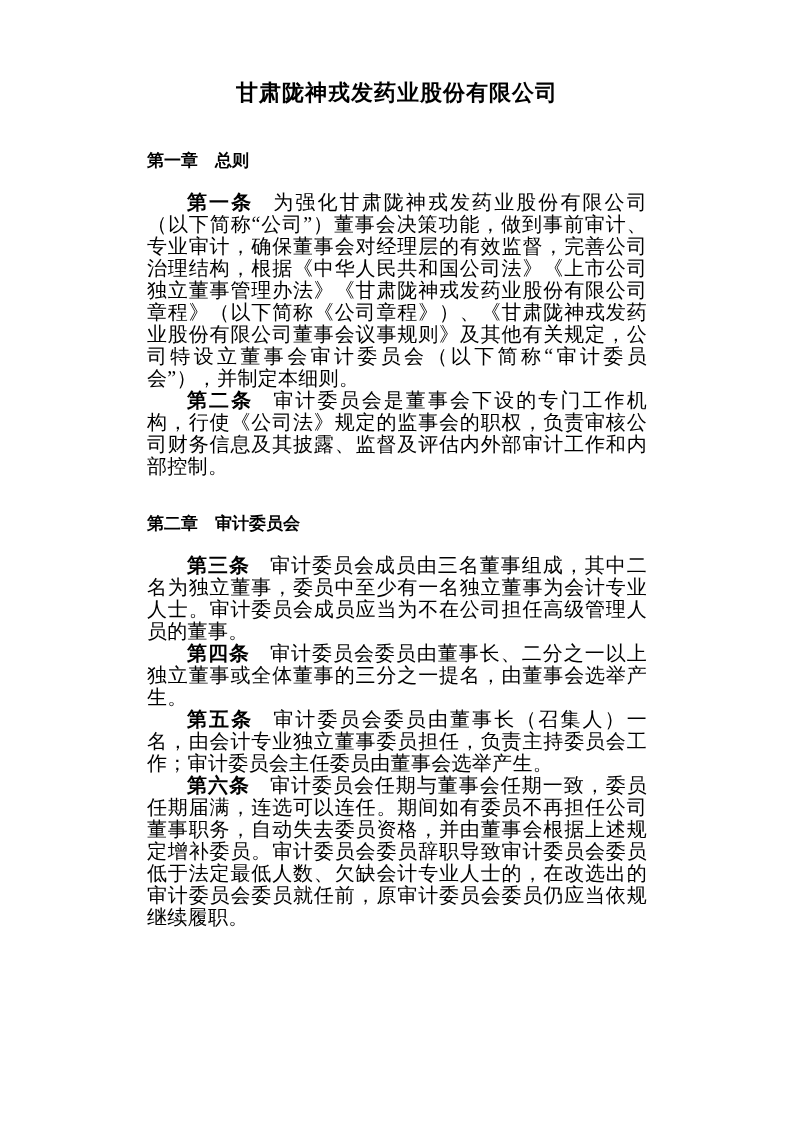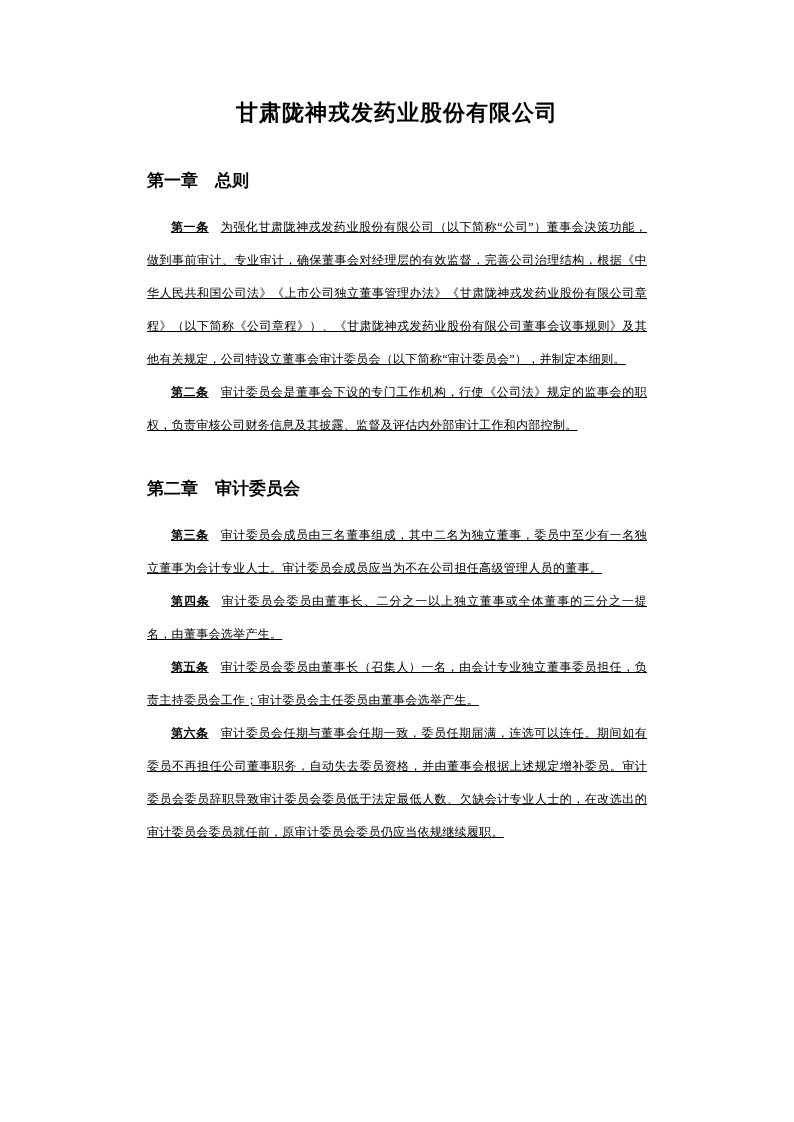--- a/index.html
+++ b/index.html
@@ -7,21 +7,21 @@
     padding: 0;
     background: #ffffff;
   }
   .page {
     position: relative;
     width: 726px;
     height: 1122px;
     margin: 0 auto;
     background: #ffffff;
     box-sizing: border-box;
-    padding: 92px 113px 40px 113px;
+    padding: 72px 113px 40px 113px;
     font-family: "Liberation Serif", "DejaVu Serif", serif;
     color: #000000;
     overflow: hidden;
   }
   .title {
     margin: 0;
     text-align: center;
     font-size: 22px;
     font-weight: bold;
     line-height: 42px;
@@ -29,26 +29,25 @@
   }
   .chapter {
     margin: 30px 0 14px 0;
     text-align: left;
     font-size: 17px;
     font-weight: bold;
     line-height: 33px;
   }
   .para {
     margin: 0;
-    font-size: 12px;
-    line-height: 33px;
+    font-size: 20px;
+    line-height: 22px;
     text-align: justify;
     text-indent: 2em;
     letter-spacing: 0.3px;
-    text-decoration: underline;
   }
   .label {
     font-weight: bold;
     margin-right: 1em;
   }
 </style>
 </head>
 <body>
 
 <div class="page">

